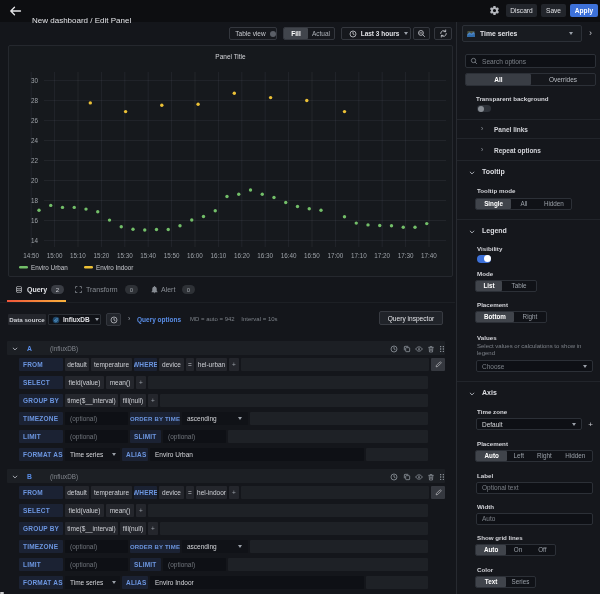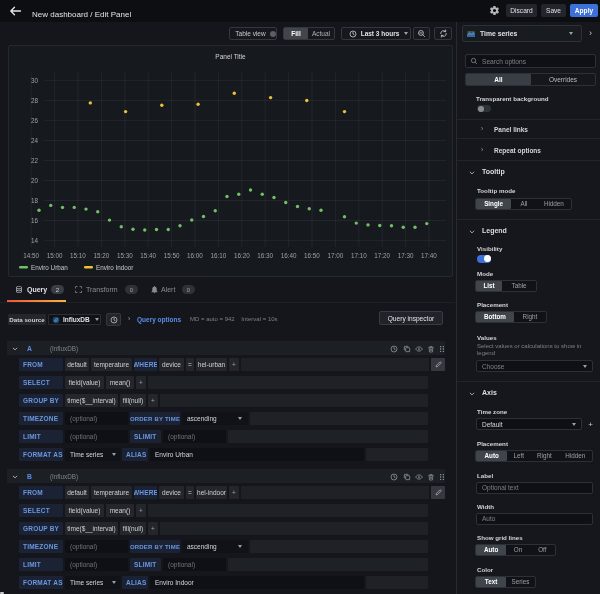--- a/index.html
+++ b/index.html
@@ -28,21 +28,21 @@
  border-radius:1px;white-space:nowrap}
 .rsel{font-weight:bold}
 .rsel{background:#40444b;color:#fff}
 .divl{position:absolute;background:#22252b;height:1px}
 
 </style></head><body>
 <div class="ab " style="left:0px;top:0px;width:600px;height:22px;background:#0d0e11"></div>
 <svg class="ab" style="left:9px;top:5px" width="13" height="12" viewBox="0 0 13 12">
     <path d="M11.5 6 H2 M5.5 2.2 L1.8 6 L5.5 9.8" stroke="#e6e7ea" stroke-width="1.3" fill="none" stroke-linecap="round" stroke-linejoin="round"></path>
   </svg>
-<div class="ab" style="left:32px;top:10px;font-size:8px;color:#e2e3e7">New dashboard / Edit Panel</div>
+<div class="ab" style="left:32px;top:16px;font-size:8px;color:#e2e3e7">New dashboard / Edit Panel</div>
 <svg class="ab" style="left:489px;top:5px" width="11" height="11" viewBox="0 0 24 24">
     <path fill="#b4b7bd" d="M19.4 13a7.8 7.8 0 0 0 .1-1 7.8 7.8 0 0 0-.1-1l2.1-1.6a.5.5 0 0 0 .1-.6l-2-3.4a.5.5 0 0 0-.6-.2l-2.5 1a7.4 7.4 0 0 0-1.7-1l-.4-2.6a.5.5 0 0 0-.5-.4h-4a.5.5 0 0 0-.5.4l-.4 2.6a7.4 7.4 0 0 0-1.7 1l-2.5-1a.5.5 0 0 0-.6.2l-2 3.4a.5.5 0 0 0 .1.6L4.5 11a7.8 7.8 0 0 0-.1 1 7.8 7.8 0 0 0 .1 1l-2.1 1.6a.5.5 0 0 0-.1.6l2 3.4c.1.2.4.3.6.2l2.5-1a7.4 7.4 0 0 0 1.7 1l.4 2.6c0 .2.2.4.5.4h4c.2 0 .4-.2.5-.4l.4-2.6a7.4 7.4 0 0 0 1.7-1l2.5 1c.2.1.5 0 .6-.2l2-3.4a.5.5 0 0 0-.1-.6L19.4 13zM12 15.5A3.5 3.5 0 1 1 12 8.5a3.5 3.5 0 0 1 0 7z"></path>
   </svg>
 <div class="ab fx" style="left:506px;top:4px;width:31px;height:13px;background:#22252b;border-radius:2px;color:#dfe0e4;font-size:6.6px">
     <span style="margin:0 auto">Discard</span>
   </div>
 <div class="ab fx" style="left:541px;top:4px;width:25px;height:13px;background:#22252b;border-radius:2px;color:#dfe0e4;font-size:6.6px">
     <span style="margin:0 auto">Save</span>
   </div>
 <div class="ab fx" style="left:570px;top:4px;width:28px;height:13px;background:#3d71d9;border-radius:2px;color:#fff;font-size:6.6px;font-weight:bold">

